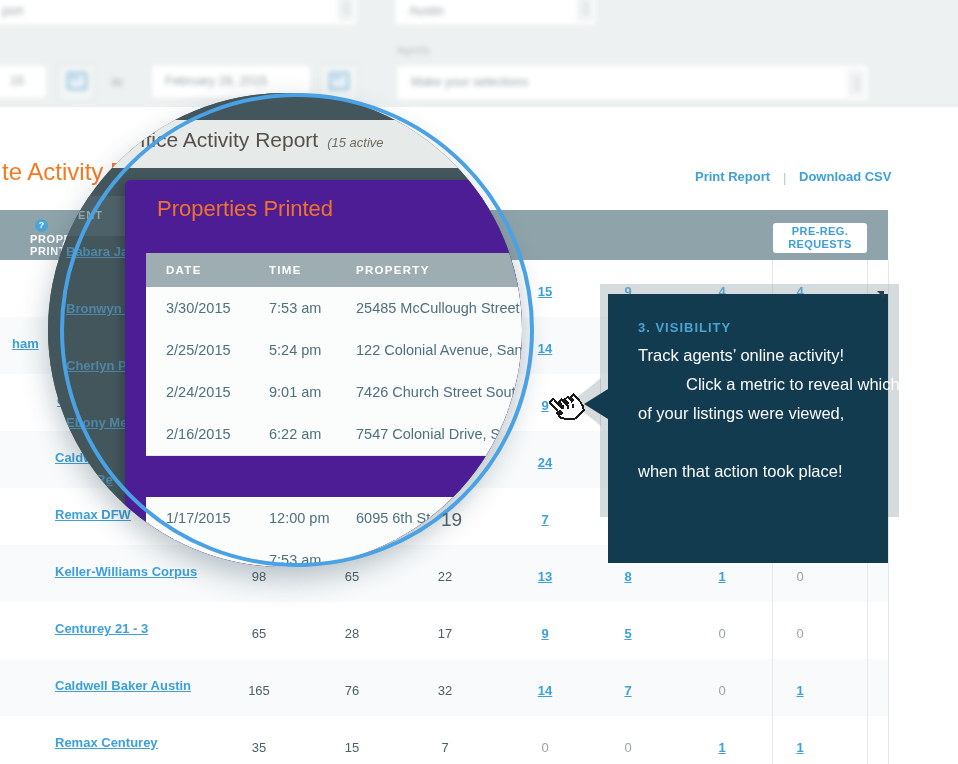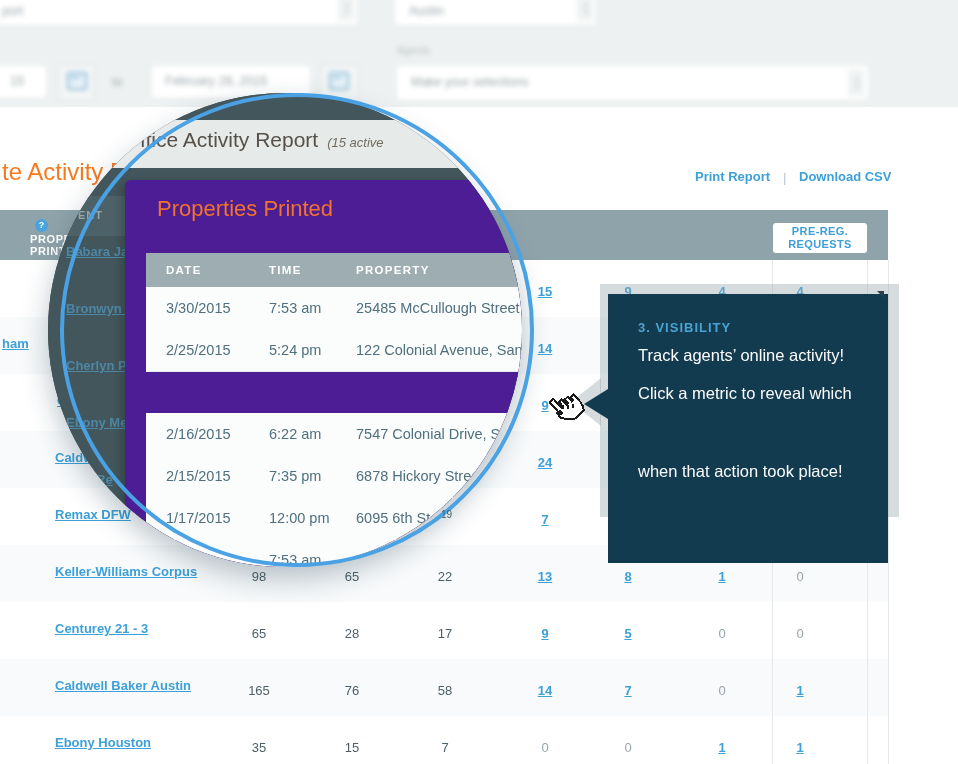--- a/index.html
+++ b/index.html
@@ -65,21 +65,21 @@
   .popup{position:absolute;left:77px;top:87px;width:397px;height:390px;background:#4c1d95;
          border-radius:6px 0 0 0;box-shadow:-3px 3px 10px rgba(0,0,0,.22);}
   .popup-title{position:absolute;left:32px;top:16px;color:#f1722d;font-size:22px;white-space:nowrap;}
   .phead{position:absolute;left:21px;top:73px;width:376px;height:34px;background:#9dadb2;}
   .phead span{position:absolute;top:11px;color:#ffffff;font-size:11.5px;font-weight:bold;letter-spacing:1.3px;}
   .pd{left:20px}.pt{left:123px}.pp{left:210px}
   .prow{position:absolute;left:21px;width:376px;height:42px;border-bottom:1px solid #e7ebeb;background:#fbfcfc;}
   .prow span{position:absolute;top:13px;color:#4f707e;font-size:14.5px;white-space:nowrap;}
   .rd{left:20px}.rt{left:123px}.rp{left:210px}
 
-  .overlay19{left:441px;top:509px;color:#4c5f66;font-size:10px;z-index:7;}
+  .overlay19{left:441px;top:509px;color:#4c5f66;font-size:19px;z-index:7;}
 
   
   .tipglow{left:600px;top:284px;width:299px;height:233px;background:rgba(146,162,169,.38);z-index:8;}
   .tipglow-arrow{left:571px;top:378px;width:0;height:0;border-top:24px solid transparent;
                  border-bottom:24px solid transparent;border-right:30px solid rgba(146,162,169,.38);z-index:8;}
   .tipbox{left:608px;top:294px;width:280px;height:269px;background:#133b4f;z-index:9;}
   .tiparrow{left:584px;top:389px;width:0;height:0;border-top:15px solid transparent;
             border-bottom:15px solid transparent;border-right:24px solid #133b4f;z-index:9;}
   .tipcorner{left:877px;top:291px;width:0;height:0;border-left:7px solid transparent;
              border-bottom:7px solid transparent;border-top:7px solid #2c3e46;z-index:10;}
@@ -174,21 +174,21 @@
 
   <div class="abs tbody">
     <div class="trow" style="top:0;">
       <span class="name">F</span>
       <span class="cell lnk c4">15</span>
       <span class="cell lnk c5">9</span>
       <span class="cell lnk c6">4</span>
       <span class="cell lnk c7">4</span>
     </div>
     <div class="trow alt" style="top:57px;">
-      <span class="name" style="left:2px;">ham</span>
+      <span class="name" style="left:12px;">ham</span>
       <span class="cell lnk c4">14</span>
     </div>
     <div class="trow" style="top:114px;">
       <span class="name" style="left:57px;">Ce</span>
       <span class="cell lnk c4">9</span>
     </div>
     <div class="trow alt" style="top:171px;">
       <span class="name">Caldwe</span>
       <span class="cell lnk c4">24</span>
     </div>
@@ -216,28 +216,28 @@
       <span class="cell c3">17</span>
       <span class="cell lnk c4">9</span>
       <span class="cell lnk c5">5</span>
       <span class="cell zero c6">0</span>
       <span class="cell zero c7">0</span>
     </div>
     <div class="trow alt" style="top:399px;">
       <span class="name">Caldwell Baker Austin</span>
       <span class="cell c1">165</span>
       <span class="cell c2">76</span>
-      <span class="cell c3">58</span>
+      <span class="cell c3">32</span>
       <span class="cell lnk c4">14</span>
       <span class="cell lnk c5">7</span>
       <span class="cell zero c6">0</span>
       <span class="cell lnk c7">1</span>
     </div>
     <div class="trow" style="top:456px;height:47px;border-bottom:none;">
-      <span class="name">Ebony Houston</span>
+      <span class="name">Remax Centurey</span>
       <span class="cell c1">35</span>
       <span class="cell c2">15</span>
       <span class="cell c3">7</span>
       <span class="cell zero c4">0</span>
       <span class="cell zero c5">0</span>
       <span class="cell lnk c6">1</span>
       <span class="cell lnk c7">1</span>
     </div>
   </div>
   <div class="abs vline" style="left:772px;"></div>
@@ -271,29 +271,29 @@
       <div class="prow" style="top:107px;">
         <span class="rd">3/30/2015</span>
           <span class="rt">7:53 am</span>
           <span class="rp">25485 McCullough Street La</span>
       </div>
       <div class="prow" style="top:149px;">
         <span class="rd">2/25/2015</span>
           <span class="rt">5:24 pm</span>
           <span class="rp">122 Colonial Avenue, San A</span>
       </div>
+      <div class="prow" style="top:191px;">
+        <span class="rd">2/24/2015</span>
+          <span class="rt">9:01 am</span>
+          <span class="rp">7426 Church Street South</span>
+      </div>
       <div class="prow" style="top:233px;">
         <span class="rd">2/16/2015</span>
           <span class="rt">6:22 am</span>
           <span class="rp">7547 Colonial Drive, Sa</span>
-      </div>
-      <div class="prow" style="top:275px;">
-        <span class="rd">2/15/2015</span>
-          <span class="rt">7:35 pm</span>
-          <span class="rp">6878 Hickory Stree</span>
       </div>
       <div class="prow" style="top:317px;">
         <span class="rd">1/17/2015</span>
           <span class="rt">12:00 pm</span>
           <span class="rp">6095 6th St</span>
       </div>
       <div class="prow" style="top:359px;border-bottom:none;">
         <span class="rd"></span>
           <span class="rt">7:53 am</span>
           <span class="rp"></span>
@@ -303,21 +303,22 @@
   <div class="abs ring"></div>
 
   <span class="abs overlay19">19</span>
 
   <div class="abs tipglow"></div>
   <div class="abs tipglow-arrow"></div>
   <div class="abs tiparrow"></div>
   <div class="abs tipbox">
     <div class="tip-title">3. VISIBILITY</div>
     <div class="tip-line" style="top:52px;">Track agents’ online activity!</div>
-    <div class="tip-line" style="top:90px;">Click a metric to reveal which</div>
+    <div class="tip-line" style="top:81px;margin-left:48px;">Click a metric to reveal which</div>
+    <div class="tip-line" style="top:110px;">of your listings were viewed,</div>
     <div class="tip-line" style="top:168px;">when that action took place!</div>
   </div>
   <div class="abs tipcorner"></div>
 
   <svg class="abs cursor" width="48" height="48" viewBox="0 0 48 48">
     <g transform="rotate(-42 24 24)" stroke="#1a1a1a" stroke-width="2" fill="#ffffff" shape-rendering="crispEdges">
       <path d="M17 6 h5 v12 h2 v-6 h4 v7 h2 v-5 h4 v6 h2 v-4 h4 v10 c0 3 -1 6 -3 9 h-13 c-3 -3 -8 -7 -9 -10 v-6 h4 v3 h-2 z"></path>
       <path d="M22 20 l3 -3 M26 23 l3 -3 M30 26 l3 -3" fill="none" stroke-width="1.6"></path>
     </g>
   </svg>

